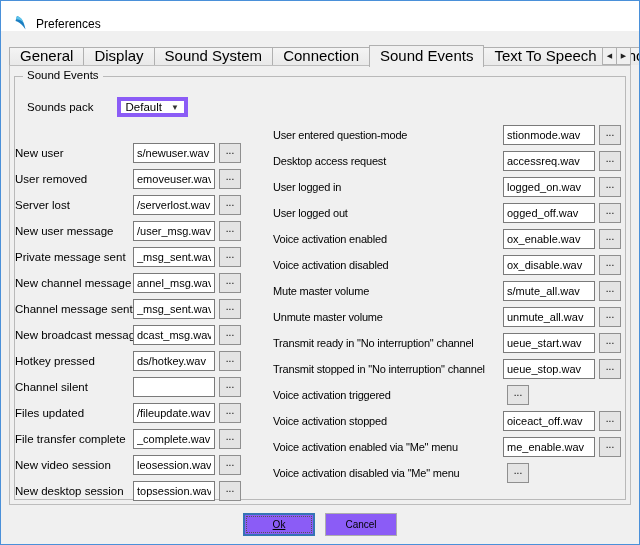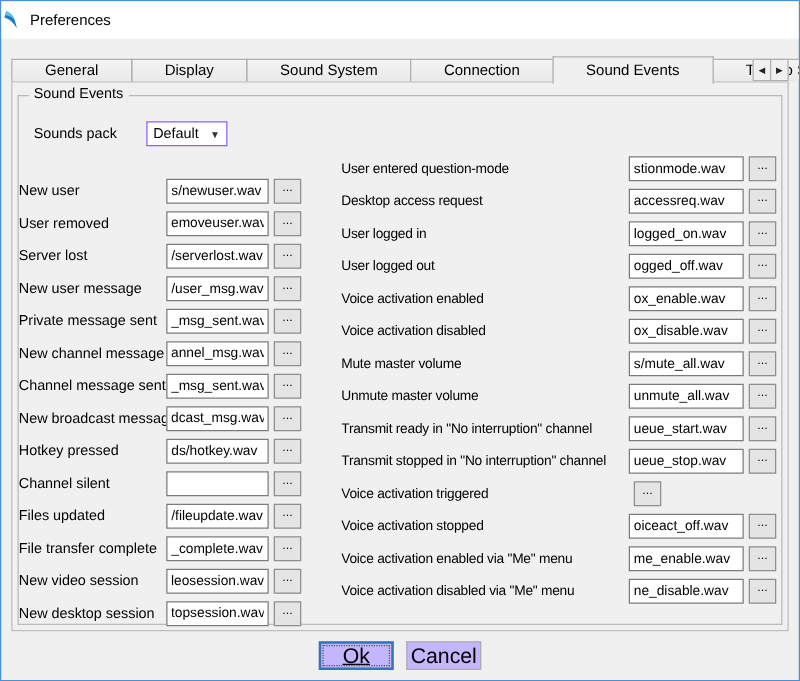--- a/index.html
+++ b/index.html
@@ -3,35 +3,35 @@
 <meta charset="utf-8">
 <style>
   * { margin:0; padding:0; box-sizing:border-box; }
   html,body { width:640px; height:545px; font-family:"Liberation Sans", sans-serif; }
   .window {
     position:relative; width:640px; height:545px;
     background:#f0f0f0; border:1px solid #4a90d9; overflow:hidden;
   }
   .titlebar {
     position:absolute; left:0; top:0; right:0; height:30px;
-    background:#ffffff; display:flex; align-items:center; padding-left:0;
+    background:#ffffff; display:flex; align-items:flex-end; padding-left:12px;
   }
   .titlebar .app-icon { width:16px; height:16px; margin-right:7px; flex:none; }
   .title-text { font-size:12px; color:#000; }
 
   
   .tabbar {
     position:absolute; left:8px; right:8px; top:44px; height:20px;
     display:flex; align-items:flex-end; z-index:2;
   }
   .tab {
-    height:18px; line-height:16px; padding:0 26px;
+    height:18px; line-height:16px; padding:0 10px;
     border:1px solid #b0b0b0; border-bottom:none;
     background:linear-gradient(#f4f4f4,#e9e9e9);
-    margin-right:-1px; font-size:12px; white-space:nowrap; cursor:default;
+    margin-right:-1px; font-size:15px; white-space:nowrap; cursor:default;
   }
   .tab.selected {
     height:22px; line-height:20px; margin-bottom:-2px;
     background:#f0f0f0; position:relative; z-index:3;
   }
   .tab-arrows { position:absolute; right:0; bottom:0; height:18px; display:flex; z-index:4; }
   .tab-arrow {
     width:15px; height:18px; border:1px solid #b0b0b0; background:#f0f0f0;
     font-size:7px; color:#222; display:flex; align-items:center; justify-content:center;
     margin-left:-1px; padding:0;
@@ -48,21 +48,21 @@
   .group-label {
     position:absolute; top:-8px; left:8px; background:#f0f0f0;
     padding:0 4px; font-size:11.5px;
   }
 
   .combo-row {
     position:absolute; left:12px; top:20px; display:flex; align-items:center; gap:23px;
   }
   .combo-label { font-size:11.5px; }
   .combo {
-    min-width:62px; height:20px; border:1px solid #8b5cf6; background:#fff;
+    min-width:62px; height:20px; border:4px solid #8b5cf6; background:#fff;
     display:flex; align-items:center; padding:0 5px; font-size:11.5px; gap:9px; cursor:default;
   }
   .combo .arrow { font-size:8px; color:#333; margin-left:auto; }
 
   .rows-left  { position:absolute; left:0;  top:48px;margin-top:18px; }
   .rows-right { position:absolute; left:258px; top:48px; }
   .event-row { display:flex; align-items:center; height:20px; margin-bottom:6px; }
   .event-label {
     width:118px; flex:none; font-size:11.5px;
     white-space:nowrap; overflow:hidden;
@@ -78,22 +78,22 @@
     width:22px; height:20px; margin-left:4px; flex:none;
     border:1px solid #8f8f8f; background:#e4e4e4;
     font-size:10px; line-height:8px; padding:0 0 4px 0; cursor:default;
   }
 
   .footer {
     position:absolute; left:0; right:0; bottom:8px;
     display:flex; justify-content:center; gap:10px;
   }
   .btn {
-    width:60px; height:23px; font-family:"Liberation Sans", sans-serif;
-    font-size:17px; background:#c4b5fd; border:1px solid #adadad; cursor:default;
+    width:72px; height:23px; font-family:"Liberation Sans", sans-serif;
+    font-size:10px; background:#8b5cf6; border:1px solid #adadad; cursor:default;
   }
   .btn.default {
     border:2px solid #3674b5;
     outline:1px dotted #555; outline-offset:-4px;
     text-decoration:underline;
   }
 </style>
 </head>
 <body>
 
@@ -266,21 +266,20 @@
             <input class="event-input" value="oiceact_off.wav" style="">
             <button class="browse-btn">...</button>
           </div>
           <div class="event-row">
             <span class="event-label">Voice activation enabled via "Me" menu</span>
             <input class="event-input" value="me_enable.wav" style="">
             <button class="browse-btn">...</button>
           </div>
           <div class="event-row">
             <span class="event-label">Voice activation disabled via "Me" menu</span>
-            <input class="event-input" value="ne_disable.wav" style="">
             <button class="browse-btn">...</button>
           </div>
         </div>
     </div>
   </div>
 
   <div class="footer">
     <button class="btn default">Ok</button>
     <button class="btn">Cancel</button>
   </div>

